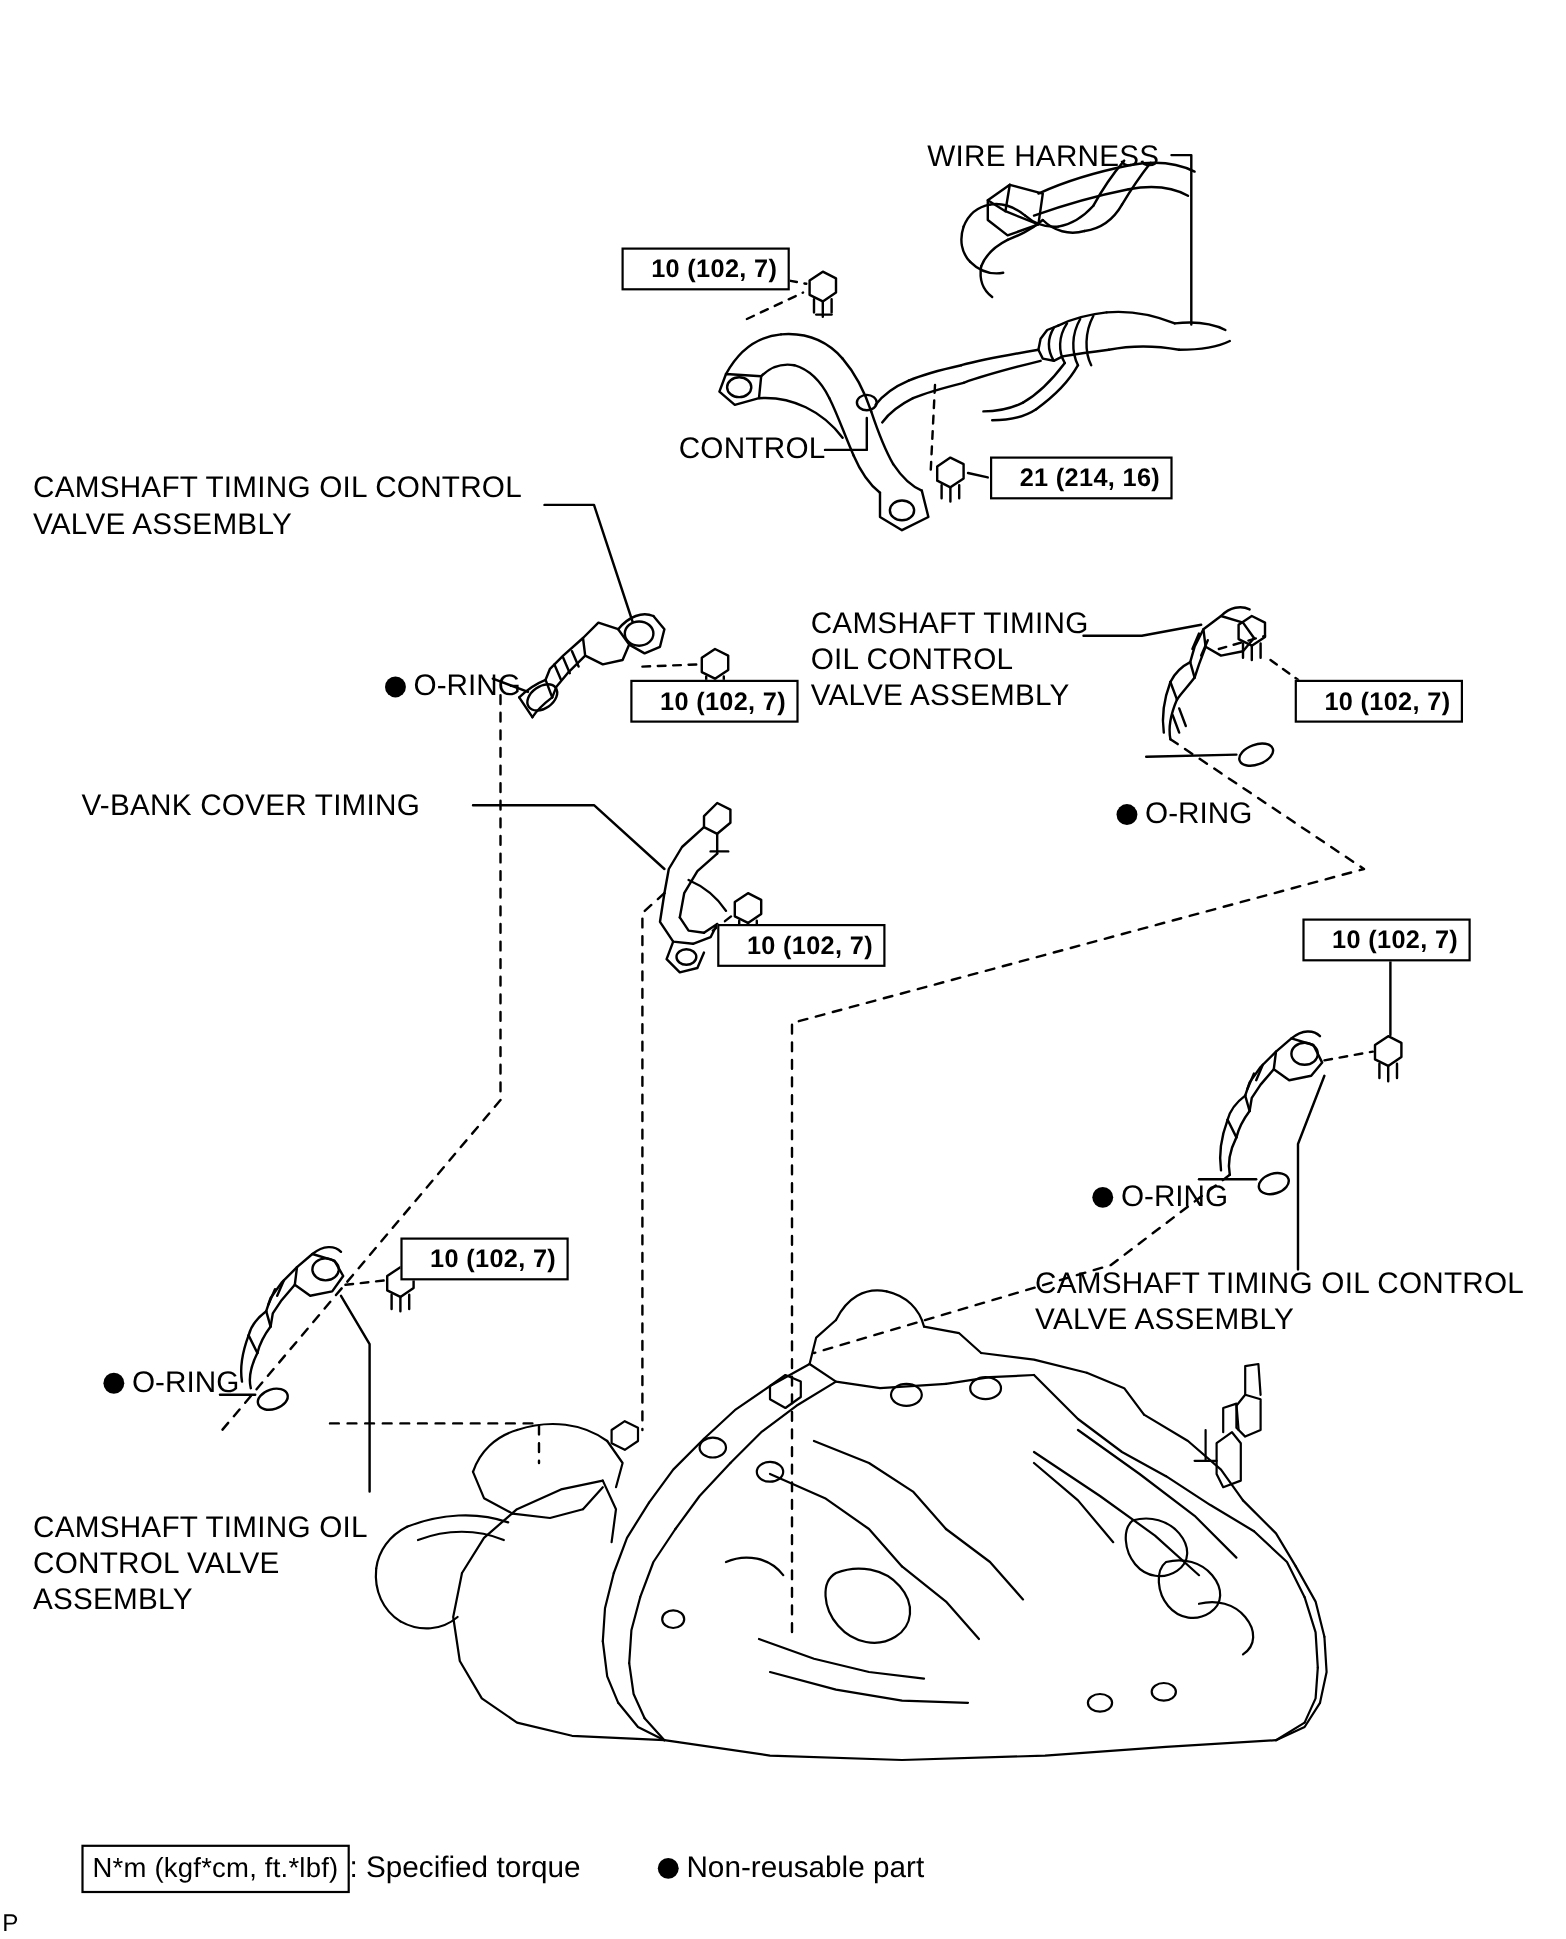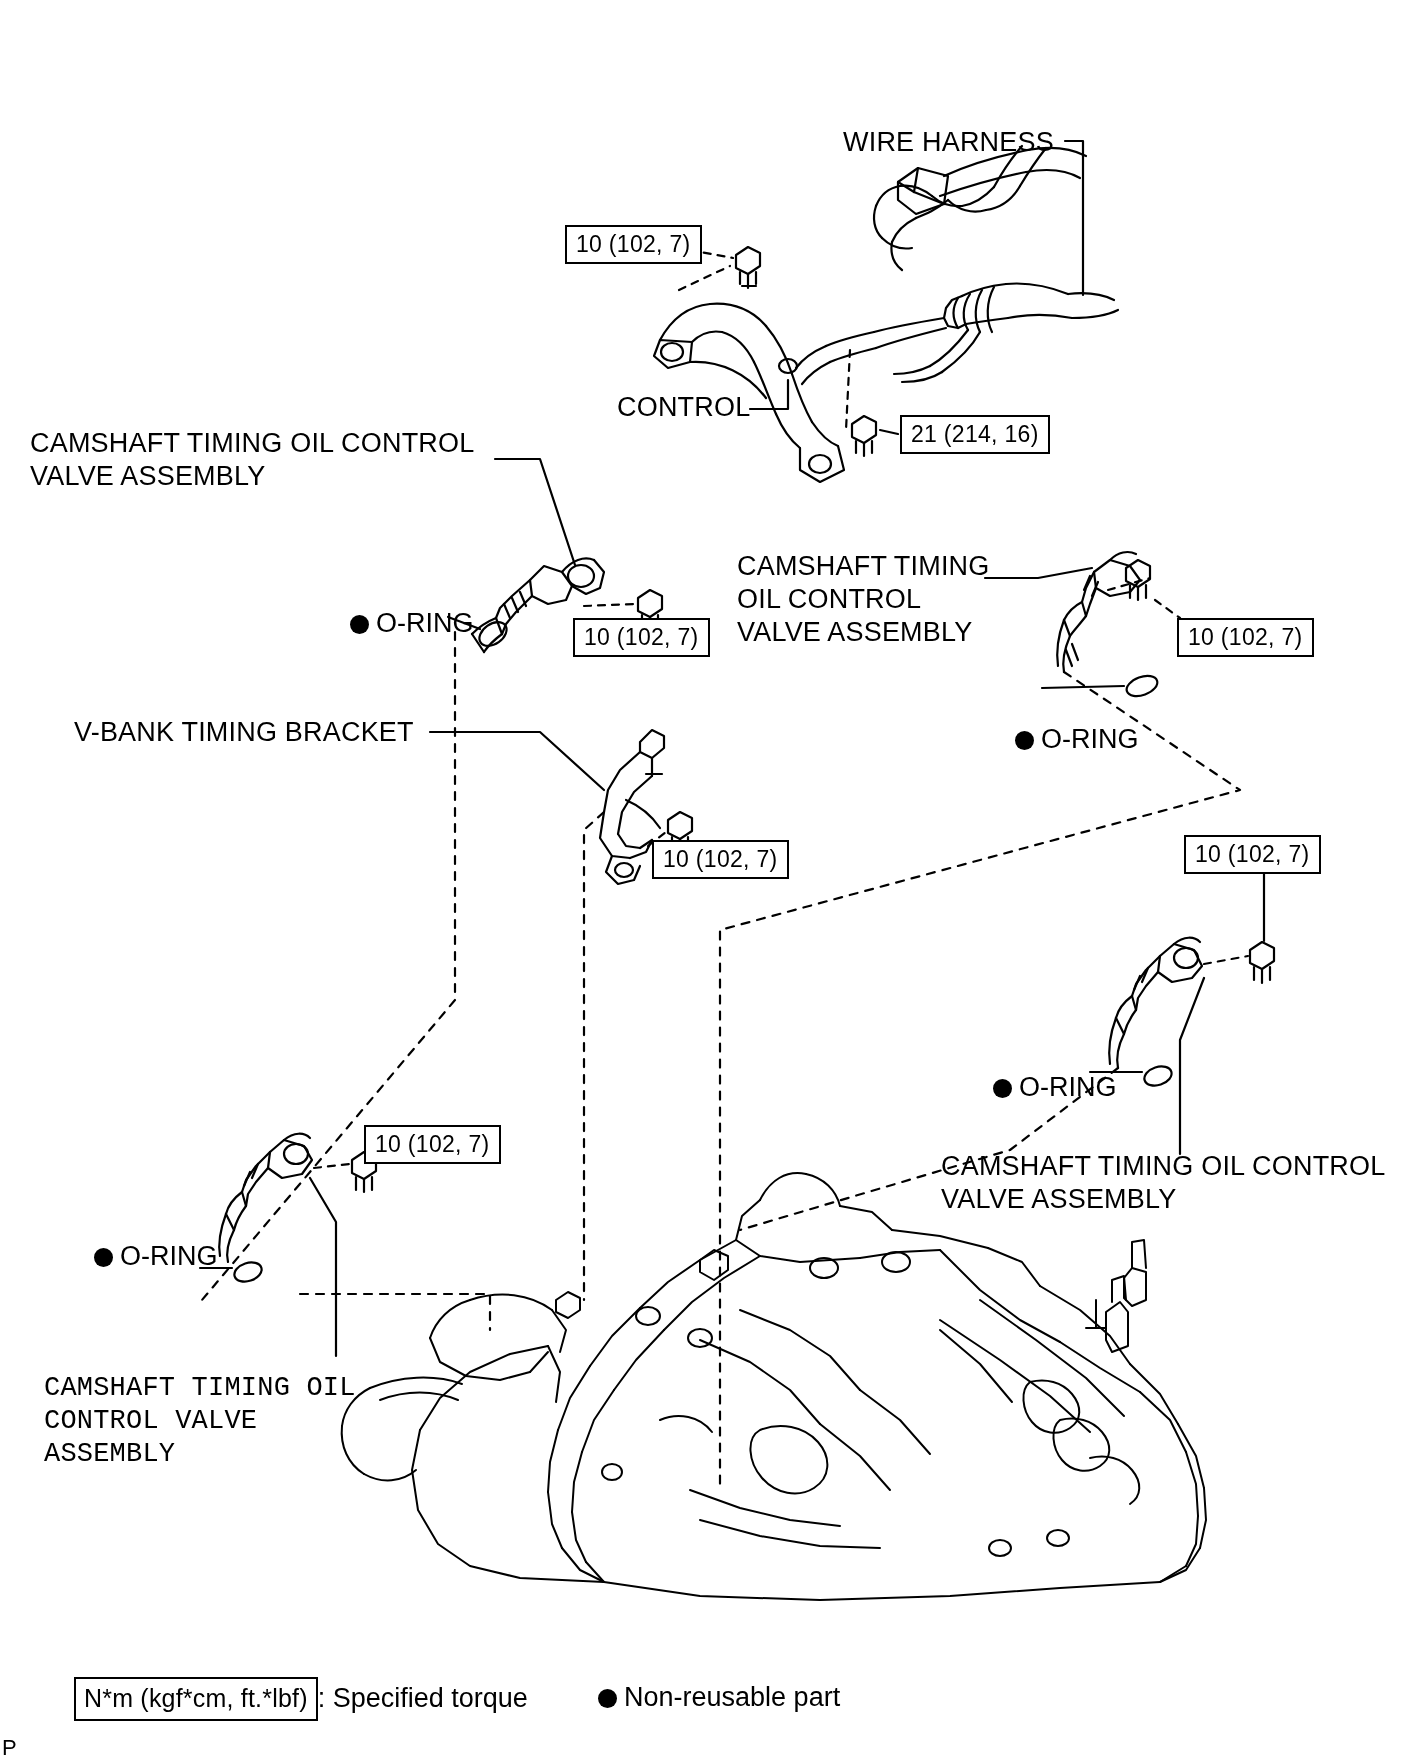--- a/index.html
+++ b/index.html
@@ -23,23 +23,23 @@
     font-size: 27px;
     line-height: 33px;
     letter-spacing: 0.2px;
     white-space: pre;
     color: #000;
   }
   .torque {
     position: absolute;
     font-size: 23px;
     line-height: 26px;
-    font-weight: normal;
+    font-weight: bold;
     border: 2px solid #000;
-    padding: 4px 9px 5px 9px;
+    padding: 4px 9px 5px 25px;
     background: #fff;
     white-space: pre;
     letter-spacing: 0.3px;
   }
   .oring {
     position: absolute;
     font-size: 27px;
     line-height: 33px;
     white-space: pre;
     text-align: right;
@@ -413,26 +413,26 @@
 
   <div class="label" style="left:617px; top:391px;">CONTROL</div>
 
   <div class="label" style="left:30px; top:427px;">CAMSHAFT TIMING OIL CONTROL
 VALVE ASSEMBLY</div>
 
   <div class="label" style="left:737px; top:550px;">CAMSHAFT TIMING
 OIL CONTROL
 VALVE ASSEMBLY</div>
 
-  <div class="label" style="left:74px; top:716px;">V-BANK TIMING BRACKET</div>
+  <div class="label" style="left:74px; top:716px;">V-BANK COVER TIMING</div>
 
   <div class="label" style="left:941px; top:1150px;">CAMSHAFT TIMING OIL CONTROL
 VALVE ASSEMBLY</div>
 
-  <div class="label" style="left:44px; top:1372px;font-family:Liberation Mono, monospace;">CAMSHAFT TIMING OIL
+  <div class="label" style="left:30px; top:1372px;">CAMSHAFT TIMING OIL
 CONTROL VALVE
 ASSEMBLY</div>
 
   <div class="oring" style="left:320px; top:574px;">
     <span class="bullet"></span><span>O-RING</span>
   </div>
 
   <div class="oring" style="left:985px; top:690px;">
     <span class="bullet"></span><span>O-RING</span>
   </div>

